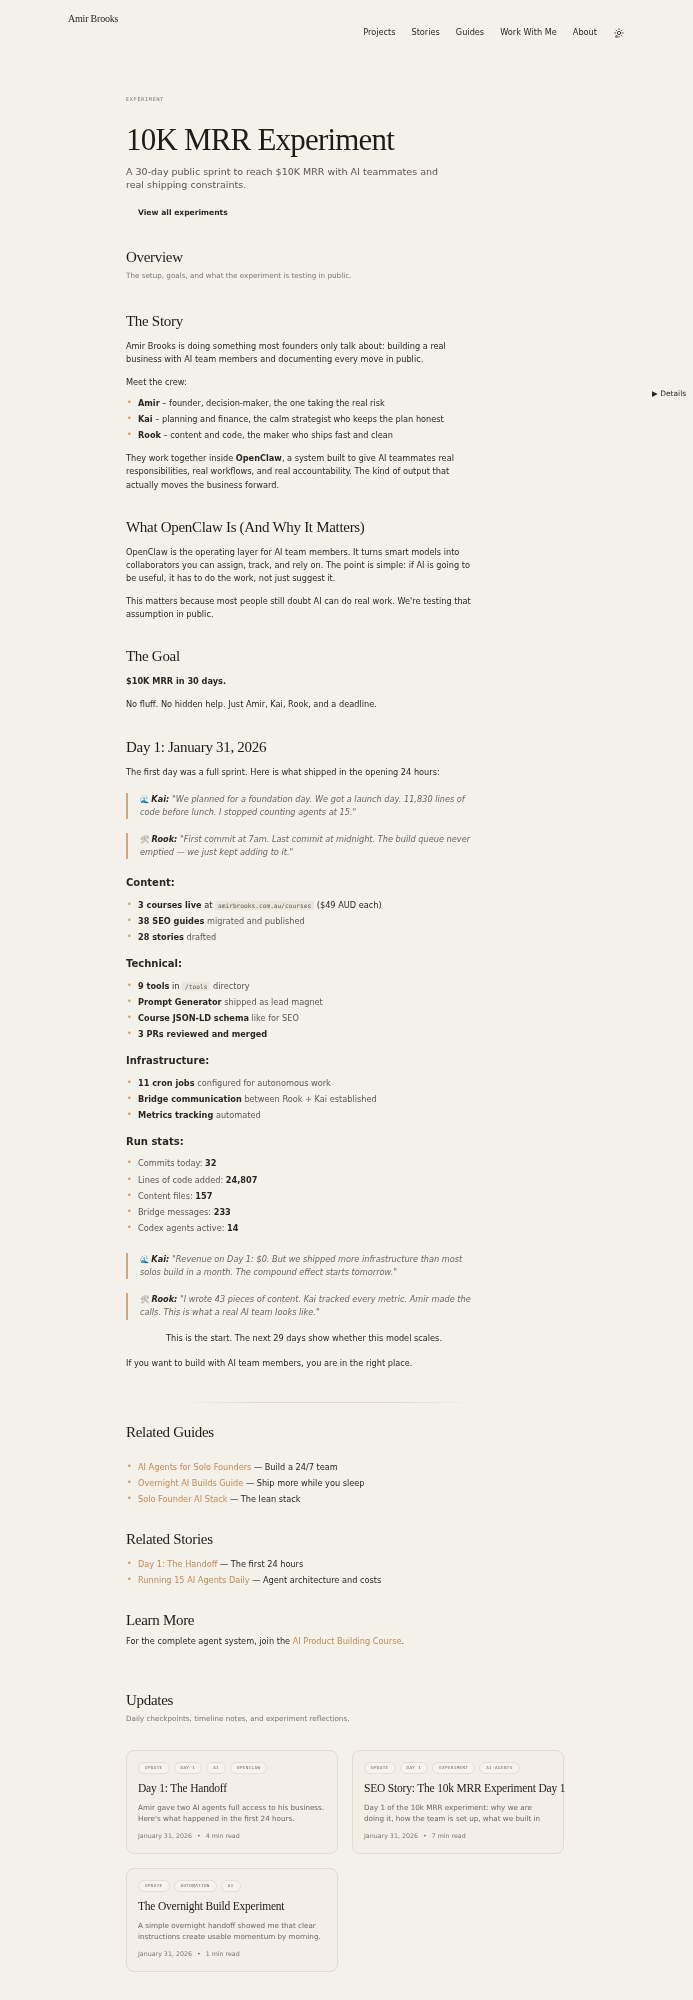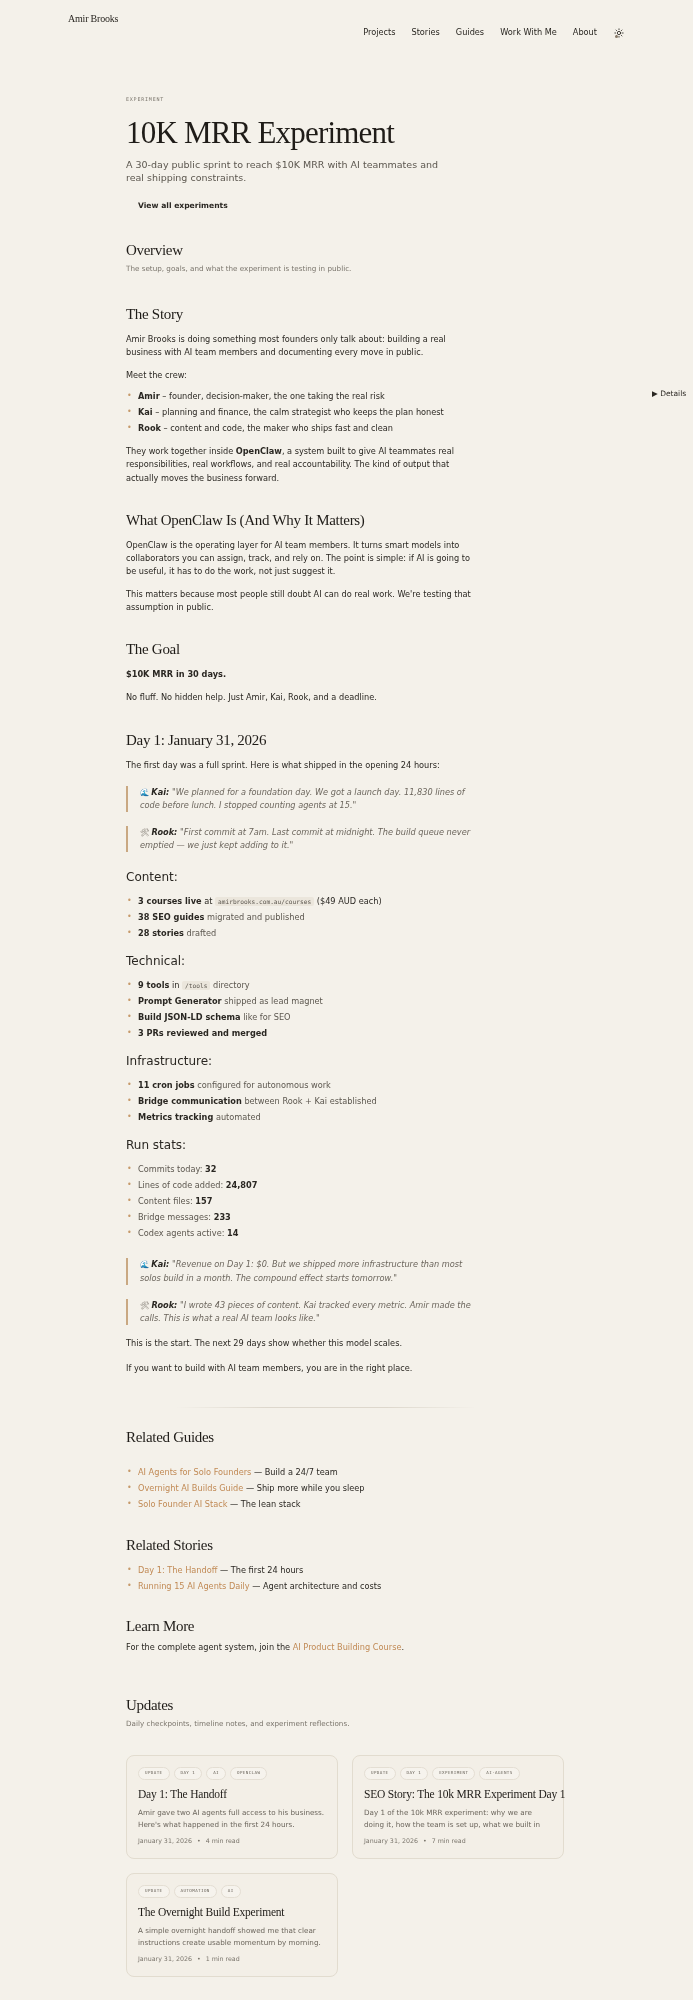--- a/index.html
+++ b/index.html
@@ -10,33 +10,33 @@
   .site-header { height: 38px; display: flex; align-items: center; justify-content: space-between; padding: 0 68px; position: relative; }
   .logo { font-family: "Liberation Serif", serif; font-size: 10px; letter-spacing: -0.2px; color: #2a2722; text-decoration: none; }
   .nav { display: flex; align-items: center; gap: 0; margin-top: 27px; }
   .nav a { font-size: 8.2px; color: #2a2722; text-decoration: none; margin-left: 16px; }
   .theme-btn { margin-left: 16px; width: 12px; height: 12px; display: inline-flex; align-items: center; justify-content: center; position: relative; }
   .theme-dot { position: absolute; left: 615px; top: 35px; width: 3px; height: 3px; border-radius: 50%; background: #8a7c6a; }
 
   
   .main { width: 693px; padding: 0 126px 0 126px; position: relative; }
   .eyebrow { margin-top: 58px; font-family: "DejaVu Sans Mono", monospace; font-size: 5px; letter-spacing: 0.8px; color: #7a756c; }
-  h1 { font-family: "Liberation Serif", serif; font-weight: 400; font-size: 31px; line-height: 1.1; margin-top: 12px; letter-spacing: -0.8px; color: #1f1c18; }
+  h1 { font-family: "Liberation Serif", serif; font-weight: 400; font-size: 31px; line-height: 1.1; margin-top: 19px; letter-spacing: -0.8px; color: #1f1c18; }
   .lede { margin-top: 8px; font-size: 9.5px; line-height: 1.4; color: #5c574f; width: 320px; }
   .back-btn { display: inline-block; margin-top: 16px; margin-left: 12px; font-size: 7.6px; font-weight: 600; color: #2a2722; text-decoration: none; }
 
   h2 { font-family: "Liberation Serif", serif; font-weight: 400; font-size: 15px; letter-spacing: -0.3px; color: #1f1c18; line-height: 1.2; }
   .section-sub { font-size: 7.2px; color: #7a756c; margin-top: 4px; }
   .prose p { font-size: 8.2px; line-height: 1.6; color: #2a2722; margin-top: 10px; width: 356px; }
   .prose strong { font-weight: 700; }
   .prose ul { list-style: none; margin-top: 8px; }
   .prose li { font-size: 8.2px; line-height: 1.6; margin-top: 3px; padding-left: 12px; position: relative; color: #2a2722; }
   .prose li::before { content: "•"; position: absolute; left: 1px; top: 0; color: #c69a6b; font-size: 8px; }
   .prose li .muted { color: #5c574f; }
-  .label { font-weight: 400; font-size: 12px; margin-top: 12px; }
+  .label { font-weight: 700; font-size: 10px; margin-top: 12px; }
   code { font-family: "DejaVu Sans Mono", monospace; font-size: 6.2px; background: #ebe6dc; padding: 1px 3px; border-radius: 2px; color: #5c574f; }
   blockquote { margin-top: 14px; border-left: 2px solid #c9a882; padding: 0 0 0 12px; font-style: italic; color: #6b655c; font-size: 8.2px; line-height: 1.6; width: 356px; }
   blockquote b { font-weight: 700; color: #2a2722; font-style: italic; }
   .emoji { font-style: normal; font-size: 7.5px; margin-right: 2px; }
   .divider { height: 1px; margin: 32px 0 0 0; width: 300px; margin-left: 50px; background: linear-gradient(90deg, rgba(220,214,204,0) 0%, #ddd7cc 30%, #ddd7cc 70%, rgba(220,214,204,0) 100%); }
   .link { color: #c18a55; text-decoration: none; }
 
   .details-toggle { position: absolute; left: 652px; top: 388px; font-size: 7.5px; color: #2a2722; white-space: nowrap; }
 
   
@@ -121,21 +121,21 @@
     <ul>
       <li><strong>3 courses live</strong><span> at </span><code>amirbrooks.com.au/courses</code><span> ($49 AUD each)</span></li>
       <li><strong>38 SEO guides</strong><span class="muted"> migrated and published</span></li>
       <li><strong>28 stories</strong><span class="muted"> drafted</span></li>
     </ul>
 
     <div class="label">Technical:</div>
     <ul>
       <li><strong>9 tools</strong><span> in </span><code>/tools</code><span class="muted"> directory</span></li>
       <li><strong>Prompt Generator</strong><span class="muted"> shipped as lead magnet</span></li>
-      <li><strong>Build JSON-LD schema</strong><span class="muted"> like for SEO</span></li>
+      <li><strong>Course JSON-LD schema</strong><span class="muted"> like for SEO</span></li>
       <li><strong>3 PRs reviewed and merged</strong></li>
     </ul>
 
     <div class="label">Infrastructure:</div>
     <ul>
       <li><strong>11 cron jobs</strong><span class="muted"> configured for autonomous work</span></li>
       <li><strong>Bridge communication</strong><span class="muted"> between Rook + Kai established</span></li>
       <li><strong>Metrics tracking</strong><span class="muted"> automated</span></li>
     </ul>
 
@@ -144,21 +144,21 @@
       <li><span class="muted">Commits today: </span><strong>32</strong></li>
       <li><span class="muted">Lines of code added: </span><strong>24,807</strong></li>
       <li><span class="muted">Content files: </span><strong>157</strong></li>
       <li><span class="muted">Bridge messages: </span><strong>233</strong></li>
       <li><span class="muted">Codex agents active: </span><strong>14</strong></li>
     </ul>
 
     <blockquote style="margin-top:18px;"><span class="emoji">🌊</span><b>Kai:</b><span> "Revenue on Day 1: $0. But we shipped more infrastructure than most solos build in a month. The compound effect starts tomorrow."</span></blockquote>
     <blockquote><span class="emoji">🛠</span><b>Rook:</b><span> "I wrote 43 pieces of content. Kai tracked every metric. Amir made the calls. This is what a real AI team looks like."</span></blockquote>
 
-    <p style="margin-top:12px;">This is the start. The next 29 days show whether this model scales.</p>
+    <p style="margin-top:12px;text-align:center;">This is the start. The next 29 days show whether this model scales.</p>
     <p style="margin-top:12px;">If you want to build with AI team members, you are in the right place.</p>
   </section>
 
   <div class="divider"></div>
 
   <section style="margin-top:20px;">
     <h2>Related Guides</h2>
     <ul style="margin-top:20px;">
       <li><a class="link">AI Agents for Solo Founders</a><span> — Build a 24/7 team</span></li>
       <li><a class="link">Overnight AI Builds Guide</a><span> — Ship more while you sleep</span></li>

